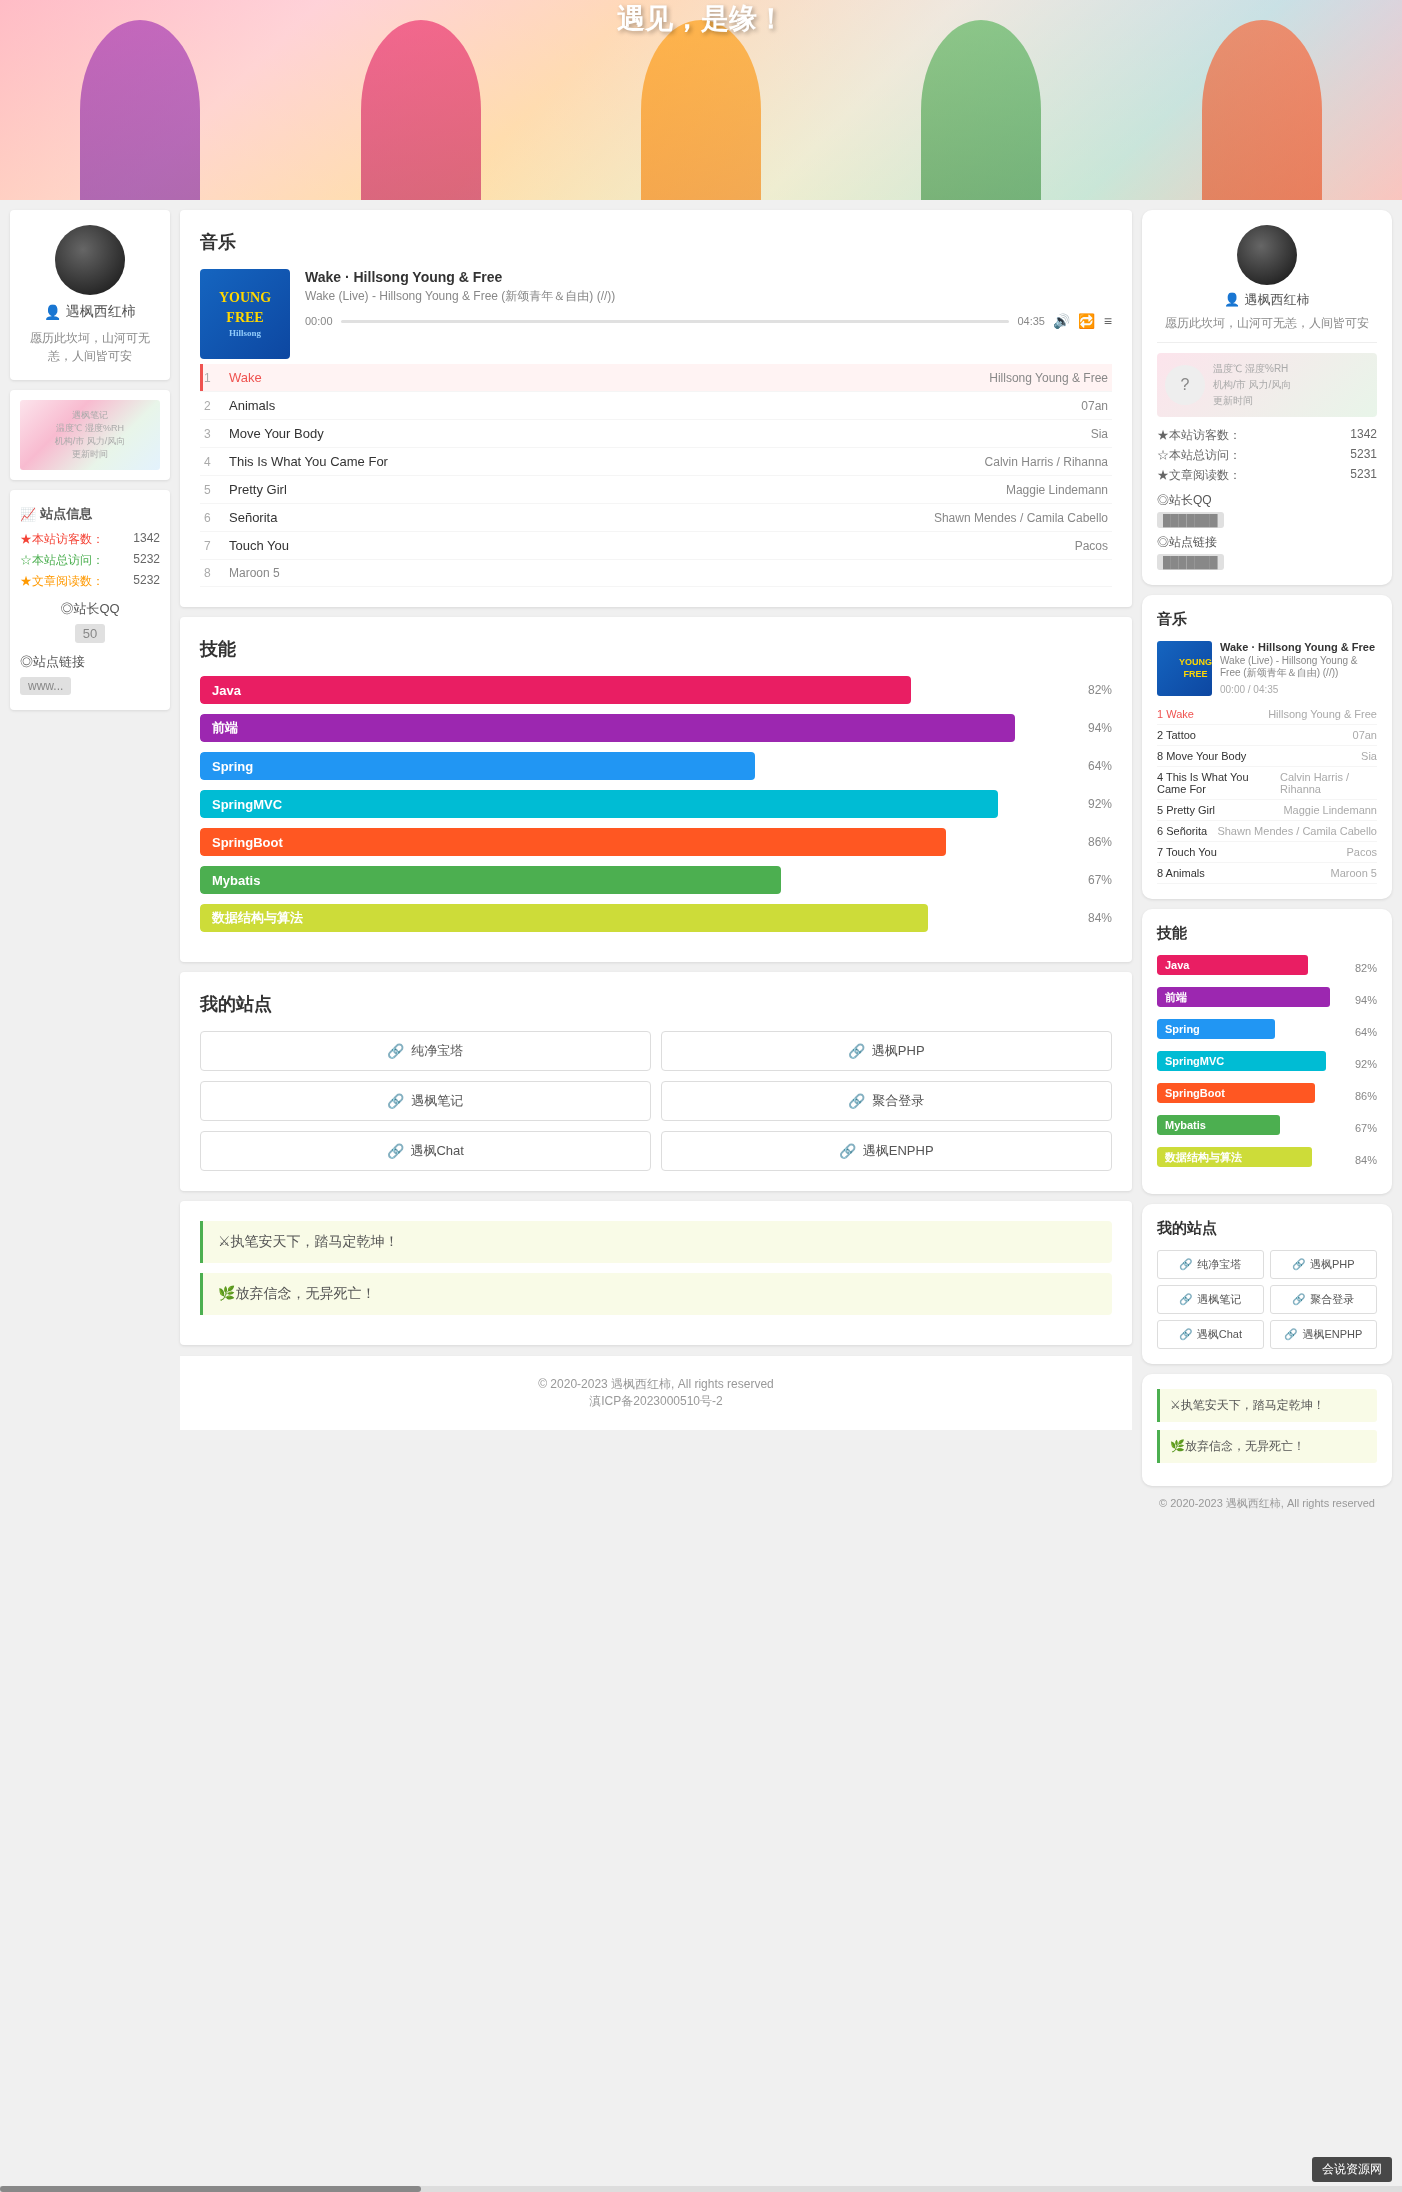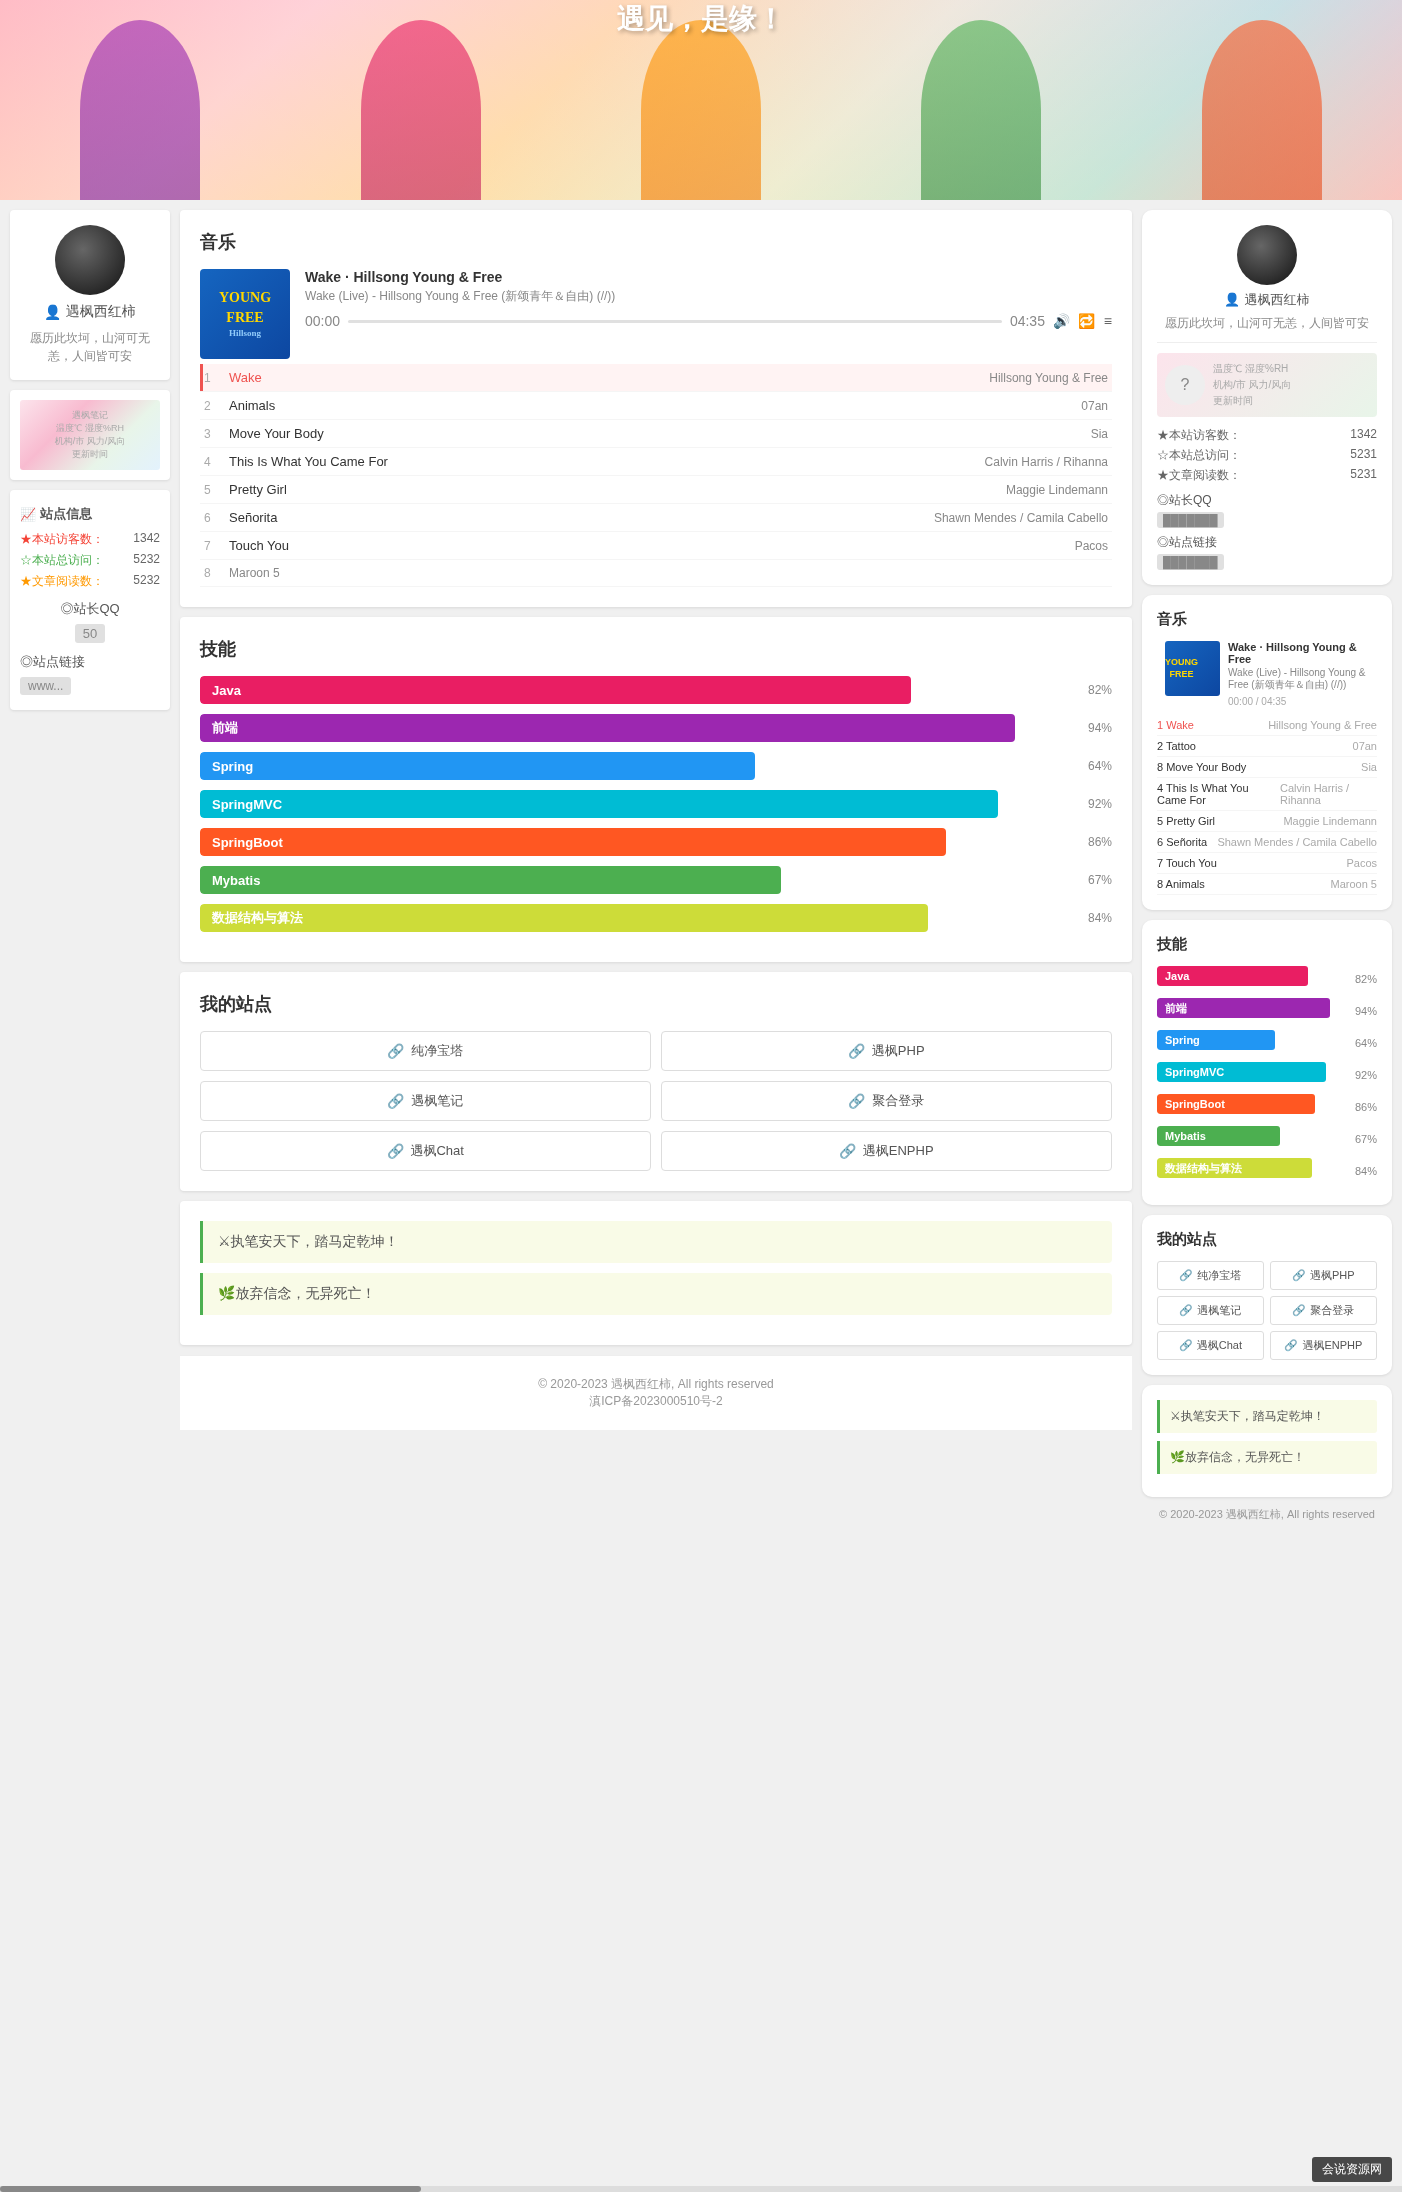--- a/index.html
+++ b/index.html
@@ -235,21 +235,21 @@
       font-size: 12px;
       color: #888;
       margin-bottom: 8px;
     }
     .player-controls {
       display: flex;
       align-items: center;
       gap: 8px;
       margin-bottom: 6px;
     }
-    .player-time { font-size: 14px; color: #888; }
+    .player-time { font-size: 11px; color: #888; }
     .progress-bar {
       flex: 1;
       height: 3px;
       background: #e0e0e0;
       border-radius: 2px;
       position: relative;
     }
     .progress-fill {
       height: 100%;
       background: #ef5350;
@@ -421,23 +421,22 @@
       margin-bottom: 12px;
     }
 
     .right-album-art {
       width: 55px;
       height: 55px;
       background: linear-gradient(135deg, #1565c0, #0d47a1);
       border-radius: 3px;
       display: flex;
       align-items: center;
-      justify-content: flex-start;
+      justify-content: flex-end;
       flex-shrink: 0;
-      margin-left: 8px;
     }
     .right-player-info { flex: 1; font-size: 11px; }
     .right-player-top {
       display: flex;
       gap: 8px;
       margin-bottom: 8px;
     }
     .right-track-row {
       display: flex;
       justify-content: space-between;

